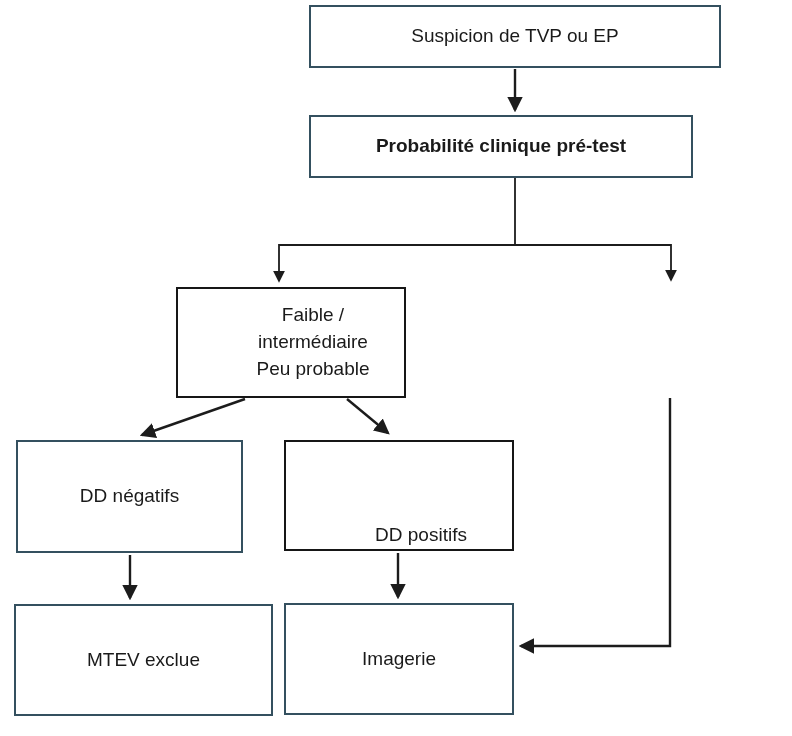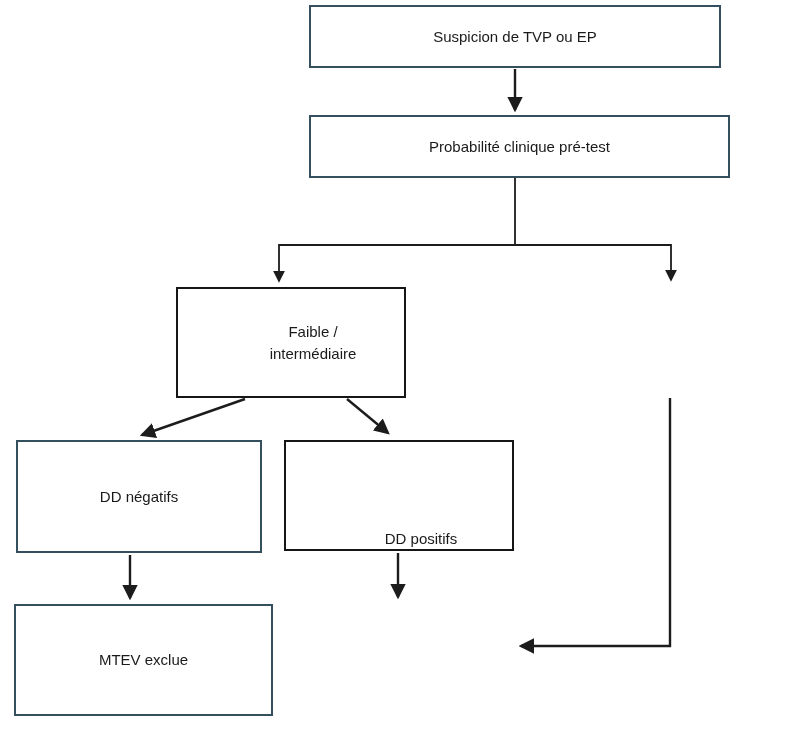--- a/index.html
+++ b/index.html
@@ -30,32 +30,32 @@
   .edge.thin { stroke-width: 1.8; }
   .node {
     position: absolute;
     box-sizing: border-box;
     background: #ffffff;
     display: flex;
     flex-direction: column;
     align-items: center;
     justify-content: center;
     text-align: center;
-    font-size: 15px;
+    font-size: 19px;
     line-height: 1.42;
     color: #1a1a1a;
   }
   .node.slate { border: 2px solid #34505f; }
   .node.black { border: 2px solid #161616; padding-left: 44px; }
 
   #n-suspicion { left: 309px; top: 5px;   width: 412px; height: 63px; }
-  #n-pretest   { left: 309px; top: 115px; width: 421px; height: 63px; }
+  #n-pretest   { left: 309px; top: 115px; width: 384px; height: 63px; font-weight: bold; }
   #n-faible    { left: 176px; top: 287px; width: 230px; height: 111px; }
   #n-forte     { left: 555px; top: 286px; width: 233px; height: 112px; }
-  #n-ddneg     { left: 16px;  top: 440px; width: 246px; height: 113px; }
+  #n-ddneg     { left: 16px;  top: 440px; width: 227px; height: 113px; }
   #n-ddpos     { left: 284px; top: 440px; width: 230px; height: 111px; justify-content: flex-end; }
   #n-mtev      { left: 14px;  top: 604px; width: 259px; height: 112px; }
   #n-imagerie  { left: 284px; top: 603px; width: 230px; height: 112px; }
 </style>
 </head>
 <body>
 
 <div class="canvas">
 
   <svg class="edges" viewBox="0 0 792 736" aria-hidden="true">
@@ -86,29 +86,33 @@
     <span>Suspicion de TVP ou EP</span>
   </div>
 
   <div class="node slate" id="n-pretest">
     <span>Probabilité clinique pré-test</span>
   </div>
 
   <div class="node black" id="n-faible">
     <span>Faible /</span>
     <span>intermédiaire</span>
+    <span>Peu probable</span>
   </div>
 
 
   <div class="node slate" id="n-ddneg">
     <span>DD négatifs</span>
   </div>
 
   <div class="node black" id="n-ddpos">
     <span>DD positifs</span>
   </div>
 
   <div class="node slate" id="n-mtev">
     <span>MTEV exclue</span>
   </div>
 
+  <div class="node slate" id="n-imagerie">
+    <span>Imagerie</span>
+  </div>
 
 </div>
 
 </body></html>

